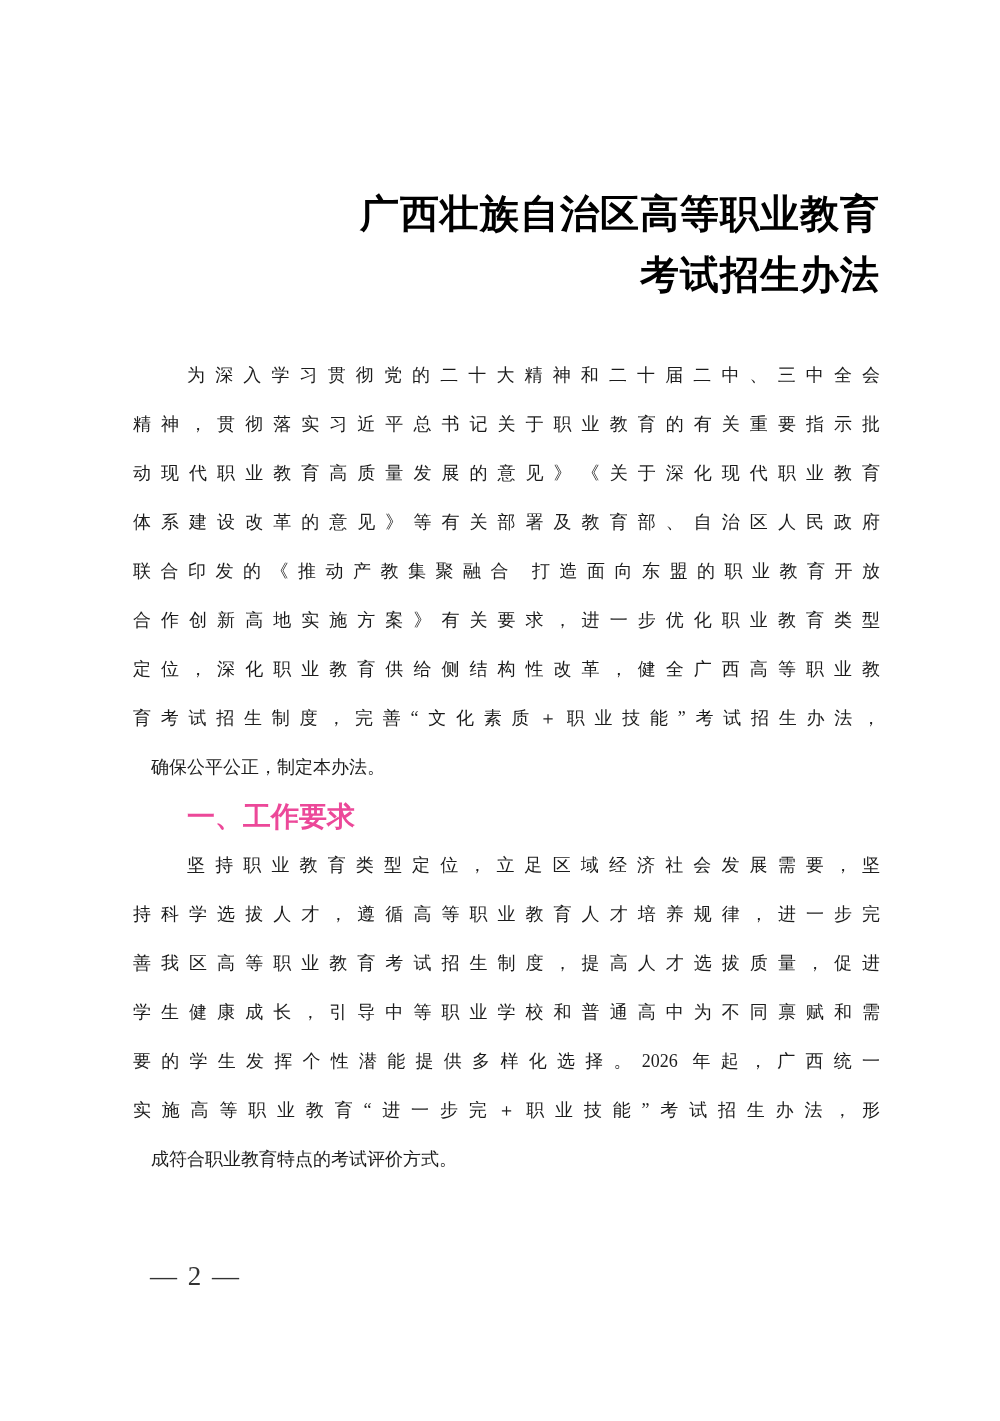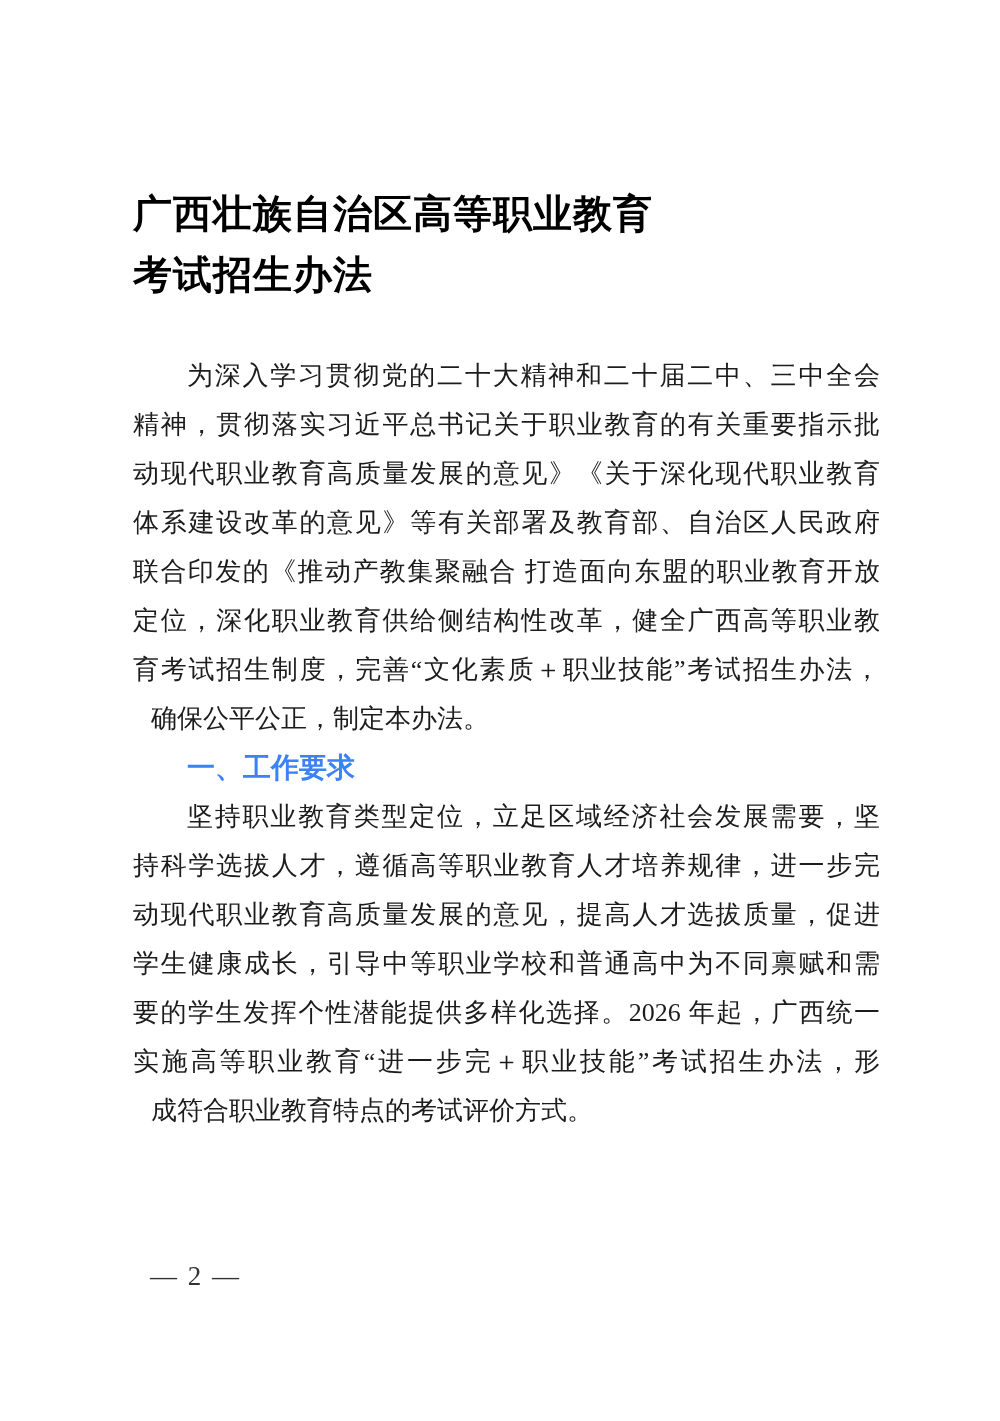--- a/index.html
+++ b/index.html
@@ -17,42 +17,42 @@
   .content {
     position: absolute;
     left: 133px;
     top: 183px;
     width: 747px;
   }
   .doc-title {
     font-weight: bold;
     font-size: 39px;
     line-height: 61px;
-    text-align: left;
+    text-align: right;
     color: #000000;
     letter-spacing: 1px;
   }
   .title-line { display: block; }
   .body-text { margin-top: 46px; }
   .line {
-    font-size: 26px;
+    font-size: 18px;
     line-height: 49px;
     height: 49px;
     text-align: justify;
     text-align-last: justify;
     text-justify: inter-character;
     overflow: hidden;
   }
   .line.indent { text-indent: 54px; }
   .line.para-end { text-align: left; text-align-last: left; margin-left: 18px; }
   .line.heading {
     font-family: "Liberation Sans", "DejaVu Sans", sans-serif;
     font-weight: bold;
     font-size: 28px;
-    color: #3b82f6;
+    color: #ec4899;
     text-align: center;
     text-align-last: left;
   }
   .page-footer {
     position: absolute;
     left: 150px;
     top: 1256px;
     font-size: 27px;
     line-height: 40px;
     color: #333333;
@@ -69,29 +69,30 @@
       <span class="title-line">广西壮族自治区高等职业教育</span>
       <span class="title-line">考试招生办法</span>
     </h1>
 
     <div class="body-text">
       <div class="line indent">为深入学习贯彻党的二十大精神和二十届二中、三中全会</div>
       <div class="line">精神，贯彻落实习近平总书记关于职业教育的有关重要指示批</div>
       <div class="line">动现代职业教育高质量发展的意见》《关于深化现代职业教育</div>
       <div class="line">体系建设改革的意见》等有关部署及教育部、自治区人民政府</div>
       <div class="line">联合印发的《推动产教集聚融合 打造面向东盟的职业教育开放</div>
+      <div class="line">合作创新高地实施方案》有关要求，进一步优化职业教育类型</div>
       <div class="line">定位，深化职业教育供给侧结构性改革，健全广西高等职业教</div>
       <div class="line">育考试招生制度，完善“文化素质＋职业技能”考试招生办法，</div>
       <div class="line para-end">确保公平公正，制定本办法。</div>
 
       <div class="line heading indent">一、工作要求</div>
 
       <div class="line indent">坚持职业教育类型定位，立足区域经济社会发展需要，坚</div>
       <div class="line">持科学选拔人才，遵循高等职业教育人才培养规律，进一步完</div>
-      <div class="line">动现代职业教育高质量发展的意见，提高人才选拔质量，促进</div>
+      <div class="line">善我区高等职业教育考试招生制度，提高人才选拔质量，促进</div>
       <div class="line">学生健康成长，引导中等职业学校和普通高中为不同禀赋和需</div>
       <div class="line">要的学生发挥个性潜能提供多样化选择。2026 年起，广西统一</div>
       <div class="line">实施高等职业教育“进一步完＋职业技能”考试招生办法，形</div>
       <div class="line para-end">成符合职业教育特点的考试评价方式。</div>
     </div>
 
   </div>
 
   <div class="page-footer">— 2 —</div>
 </div>

